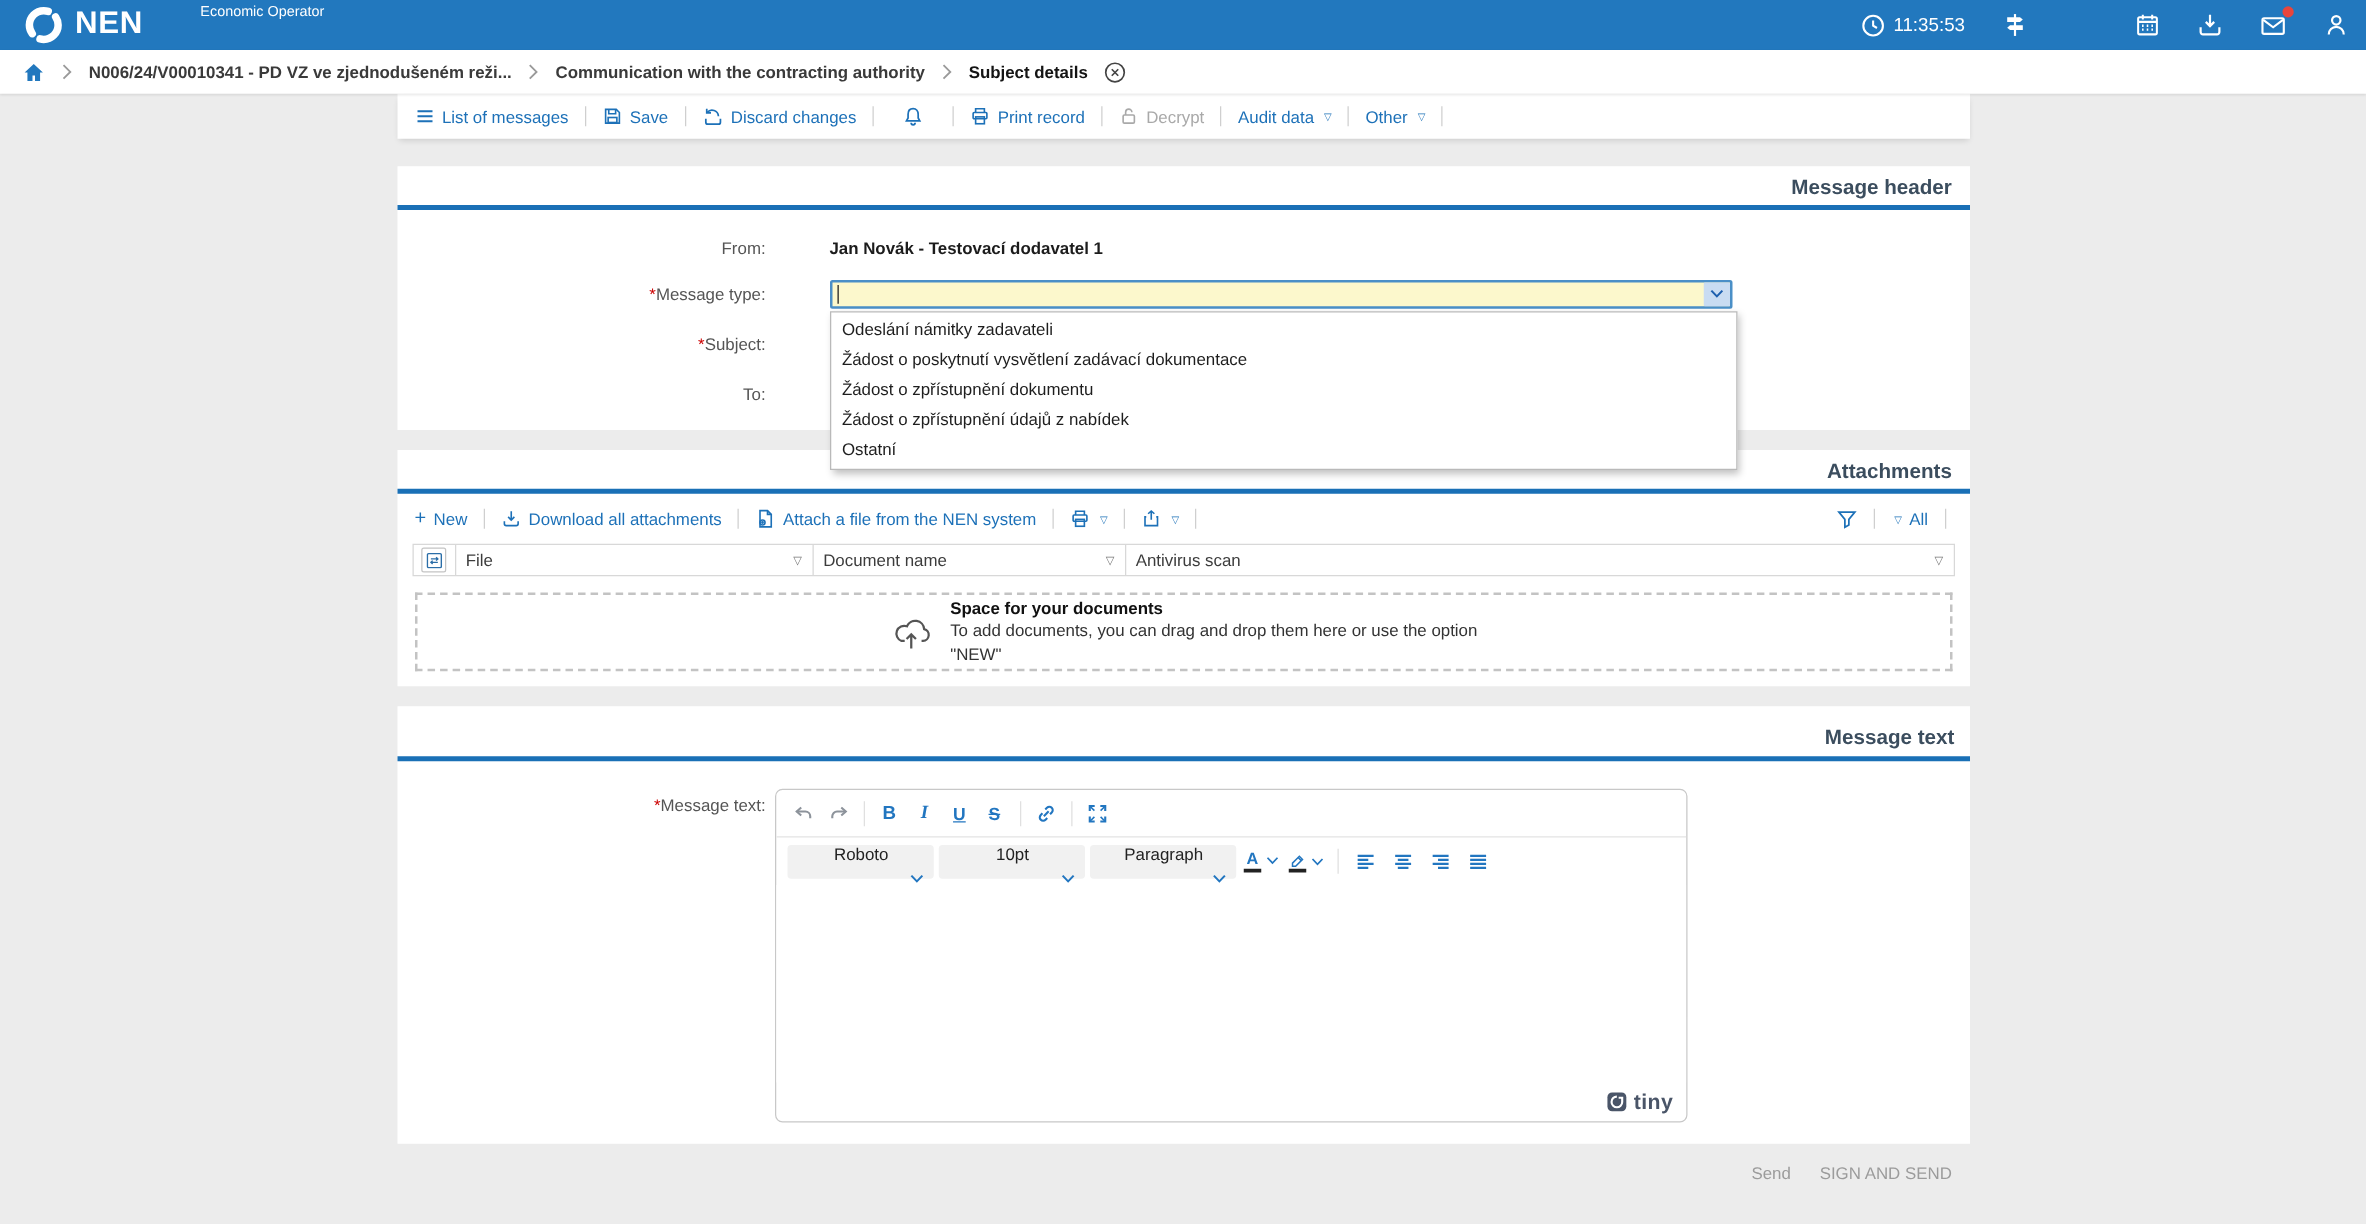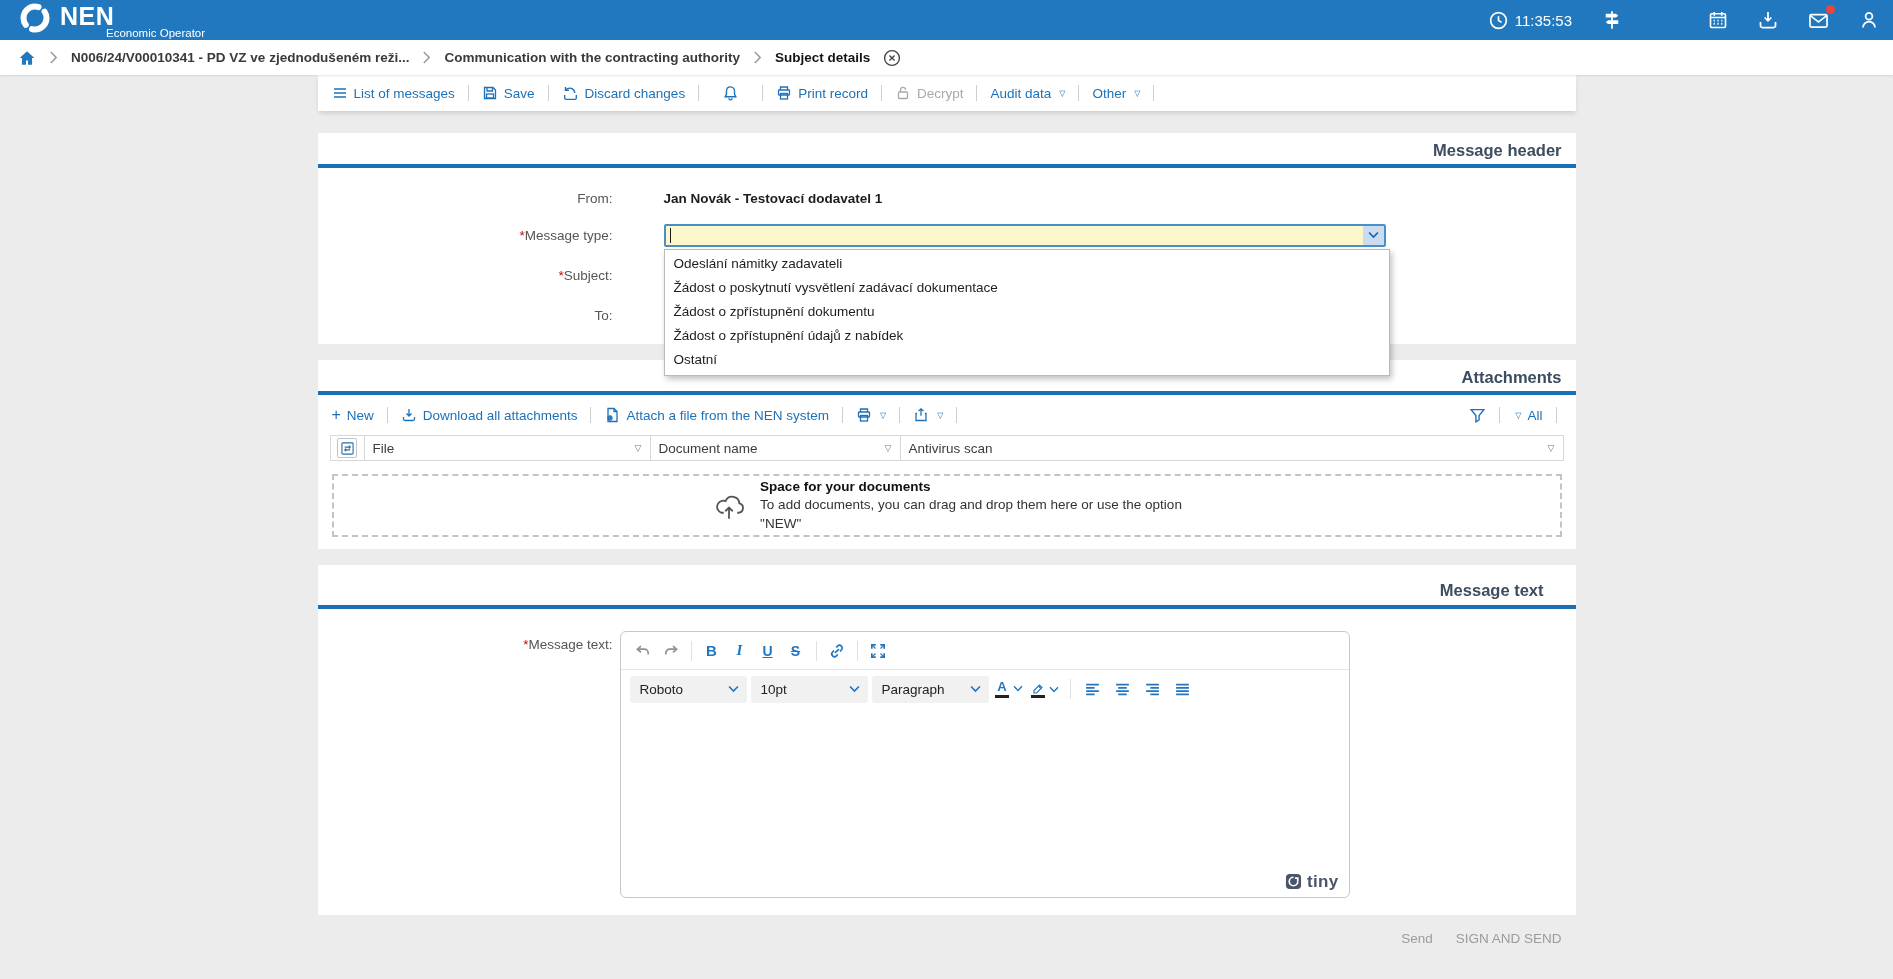--- a/index.html
+++ b/index.html
@@ -4,21 +4,21 @@
 <style>
   * { box-sizing: border-box; margin: 0; padding: 0; }
   html,body { width:1893px; height:979px; overflow:hidden;
     font-family:"Liberation Sans", sans-serif; background:#ececec; color:#333; }
   button { font-family:inherit; background:none; border:none; cursor:pointer; }
 
   
   .topbar { height:40px; background:#2278be; display:flex; align-items:center;
     padding:0 14px 0 18px; color:#fff; }
   .logo { display:flex; align-items:flex-start; gap:8px; }
-  .logo-texts { display:flex; flex-direction:column; line-height:1; margin-top:3px; }
+  .logo-texts { display:flex; flex-direction:row; line-height:1; margin-top:3px; }
   .logo-title { font-size:25px; font-weight:bold; letter-spacing:.5px; }
   .logo-sub { font-size:11.5px; margin:-1px 0 0 46px; white-space:nowrap; }
   .topbar-right { margin-left:auto; display:flex; align-items:center; gap:30px; }
   .tb-item { display:flex; align-items:center; gap:7px; color:#fff; }
   .tb-time { font-size:15px; }
   .tb-icon-btn { position:relative; display:flex; align-items:center; }
   .badge { position:absolute; top:-5px; right:-6px; width:9px; height:9px;
     border-radius:50%; background:#e8453c; }
   .tb-gap { width:26px; }
 
@@ -37,21 +37,21 @@
     box-shadow:0 3px 5px -1px rgba(0,0,0,.14); position:relative; z-index:4; }
   .tb-link { display:inline-flex; align-items:center; gap:6px; color:#1d71b8;
     font-size:13.5px; padding:0 4px; white-space:nowrap; }
   .tb-link.disabled { color:#a9a9a9; cursor:default; }
   .sep { width:1px; height:16px; background:#cfcfcf; margin:0 9px; flex:none; }
   .dd-mark { font-size:8px; color:#1d71b8; margin-left:2px; }
   .bell-btn { padding:0 14px; display:flex; align-items:center; }
 
   
   .section-head { padding:8px 14px 4px; }
-  .card-mt .section-head { padding:16px 32px 5px; }
+  .card-mt .section-head { padding:16px 12px 5px; }
   .section-title { font-size:16.5px; font-weight:bold; color:#3b4d5e;text-align:right; }
   .section-bar { height:4px; background:#1a70b6; }
 
   
   .card-mh { height:211px; margin-top:22px; position:relative; }
   .mh-row { position:absolute; left:0; display:flex; align-items:center; height:26px; width:100%;gap:44px; }
   .lbl-col { width:302px; text-align:right; padding-right:7px; font-size:13.5px;
     color:#555; flex:none; }
   .req { color:#c00; }
   .val-bold { font-size:13.5px; font-weight:bold; color:#1c1c1c; }
@@ -96,21 +96,21 @@
   .ed-row2 { height:39px; display:flex; align-items:center; padding:0 9px; gap:4px;
     border-top:1px solid #e4e4e4; }
   .ed-btn { width:26px; height:26px; display:flex; align-items:center; justify-content:center;
     border-radius:3px; color:#2276c0; }
   .ed-sep { width:1px; height:20px; background:#e0e0e0; margin:0 5px; flex:none; }
   .ed-B { font-weight:bold; font-size:15px; }
   .ed-I { font-style:italic; font-family:"Liberation Serif", serif; font-size:15px; font-weight:bold; }
   .ed-U { font-size:14px; text-decoration:underline; font-weight:bold; }
   .ed-S { font-size:14px; text-decoration:line-through; font-weight:bold; }
   .ed-select { height:27px; background:#f1f1f1; border-radius:3px; display:flex;
-    align-items:center; padding:0 8px 0 10px; font-size:13.5px; color:#222; gap:8px; }
+    align-items:center; padding:0 8px 0 10px; font-size:13.5px; color:#222; gap:8px;flex-direction:column; }
   .sel-font { width:117px; } .sel-size { width:117px; } .sel-fmt { width:117px; }
   .ed-select .chev { margin-left:auto; }
   .color-btn { display:flex; align-items:center; gap:3px; padding:0 2px; }
   .color-glyph { display:flex; flex-direction:column; align-items:center; width:15px; }
   .color-letter { font-size:13px; font-weight:bold; color:#2276c0; line-height:1.05; }
   .color-bar { width:14px; height:3px; background:#222; margin-top:1px; }
   .ed-body { flex:1; background:#fff; }
   .ed-status { height:31px; display:flex; align-items:center; justify-content:flex-end;
     padding-right:10px; gap:5px; border-top:0; }
   .tiny-word { font-size:17px; font-weight:bold; color:#4a5568; letter-spacing:.3px; }

